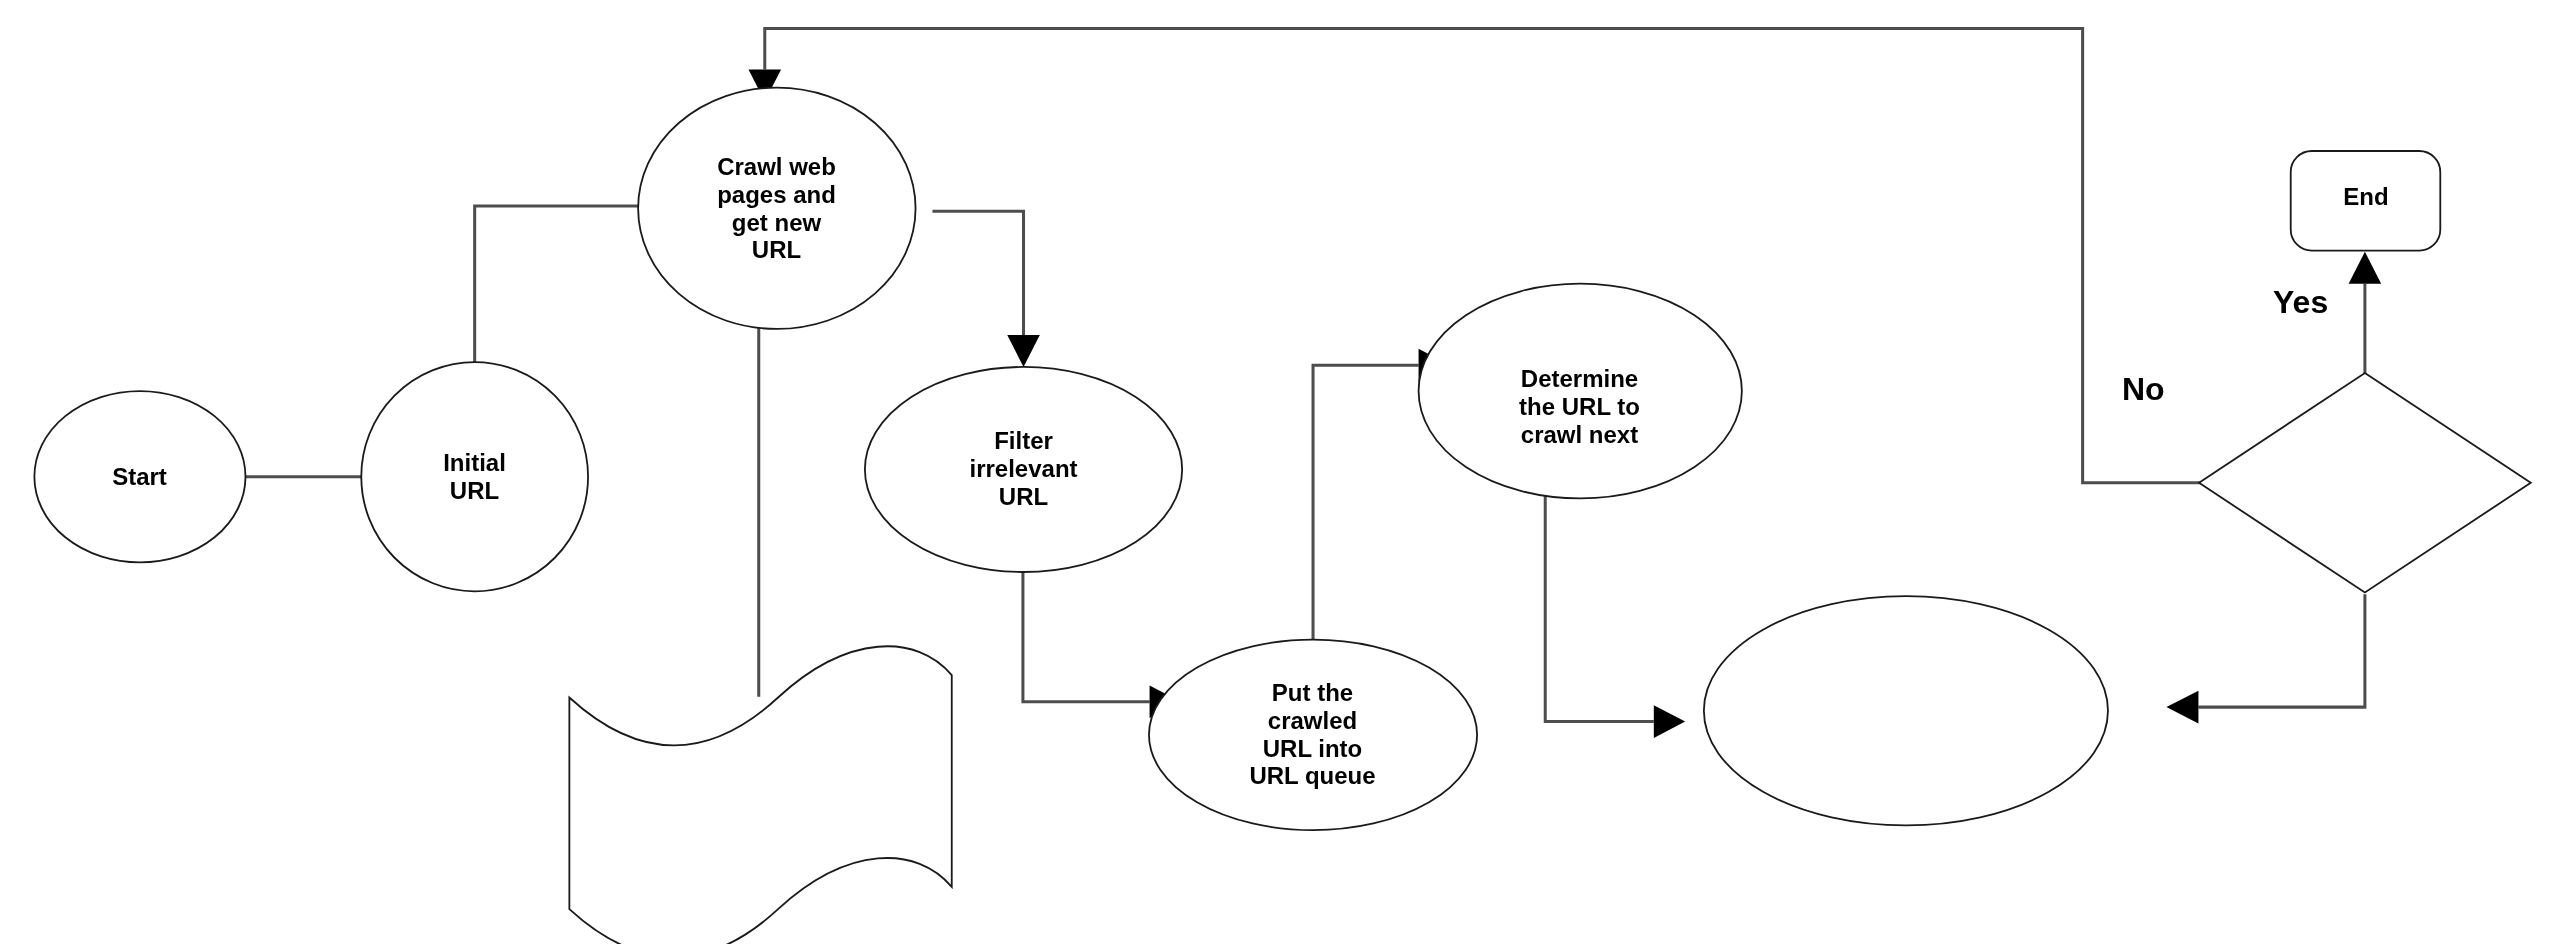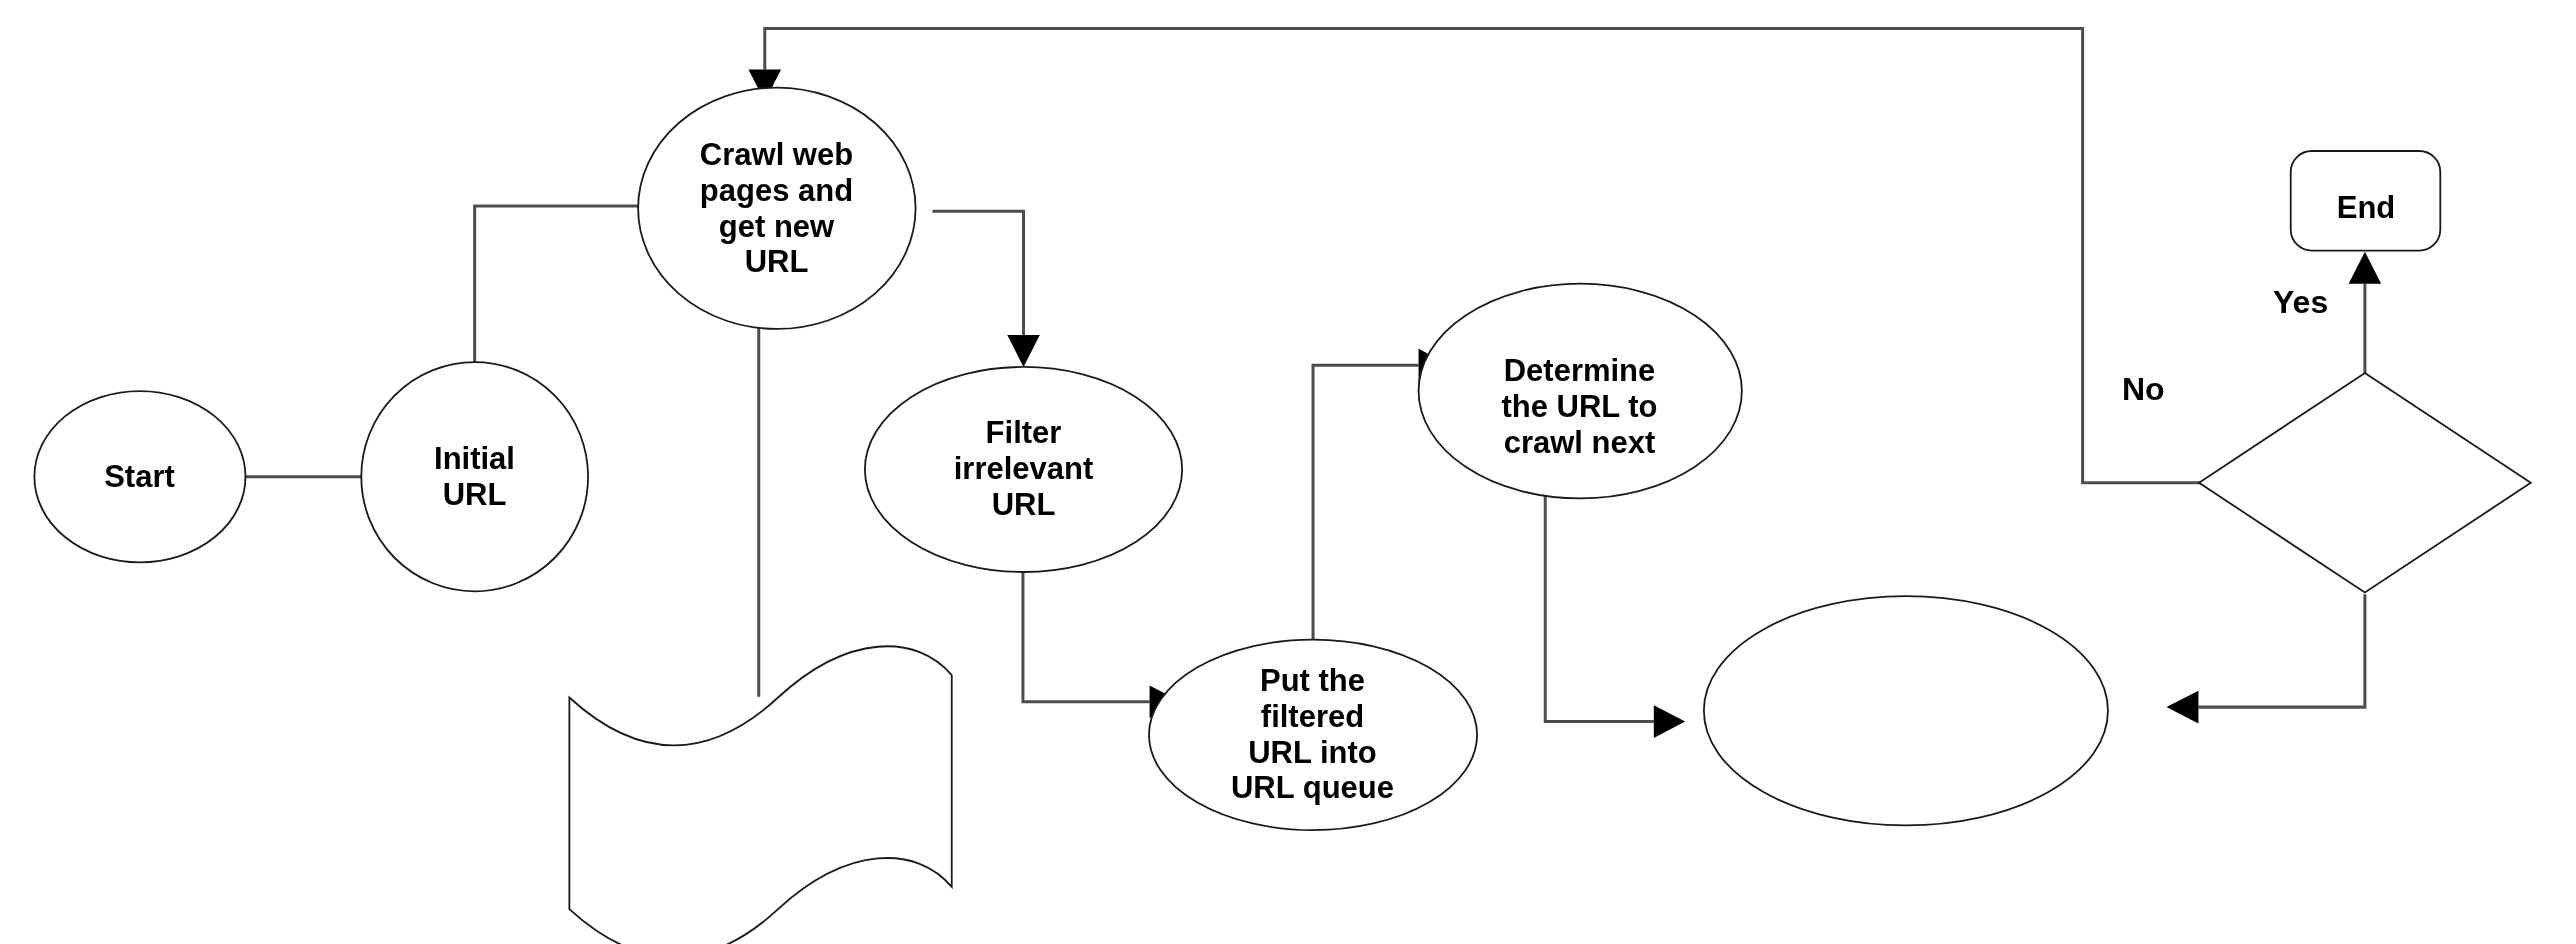--- a/index.html
+++ b/index.html
@@ -34,21 +34,21 @@
     stroke-linejoin: miter;
   }
   .edge-head {
     fill: #000000;
     stroke: none;
   }
   .node-label {
     position: absolute;
     color: #000000;
     font-weight: bold;
-    font-size: 31px;
+    font-size: 24px;
     line-height: 1.16;
     text-align: center;
     white-space: pre-line;
     display: flex;
     align-items: center;
     justify-content: center;
     pointer-events: none;
   }
   .node-label.left-align {
     text-align: left;
@@ -156,30 +156,30 @@
 pages and
 get new
 URL</div>
 
   <div class="node-label" style="left:888px; top:405px; width:271px; height:128px;">Filter
 irrelevant
 URL</div>
 
 
   <div class="node-label" style="left:1174px; top:650px; width:277px; height:169px;">Put the
-filtered
+crawled
 URL into
 URL queue</div>
 
   <div class="node-label" style="left:1441px; top:343px; width:277px; height:128px;">Determine
 the URL to
 crawl next</div>
 
 
 
-  <div class="node-label" style="left:2291px; top:186px; width:150px; height:43px;">End</div>
+  <div class="node-label" style="left:2291px; top:175px; width:150px; height:43px;">End</div>
 
   <div class="edge-label" style="left:2273px; top:285px;">Yes</div>
 
   <div class="edge-label" style="left:2122px; top:372px;">No</div>
 
 </div>
 
 
 </body></html>

